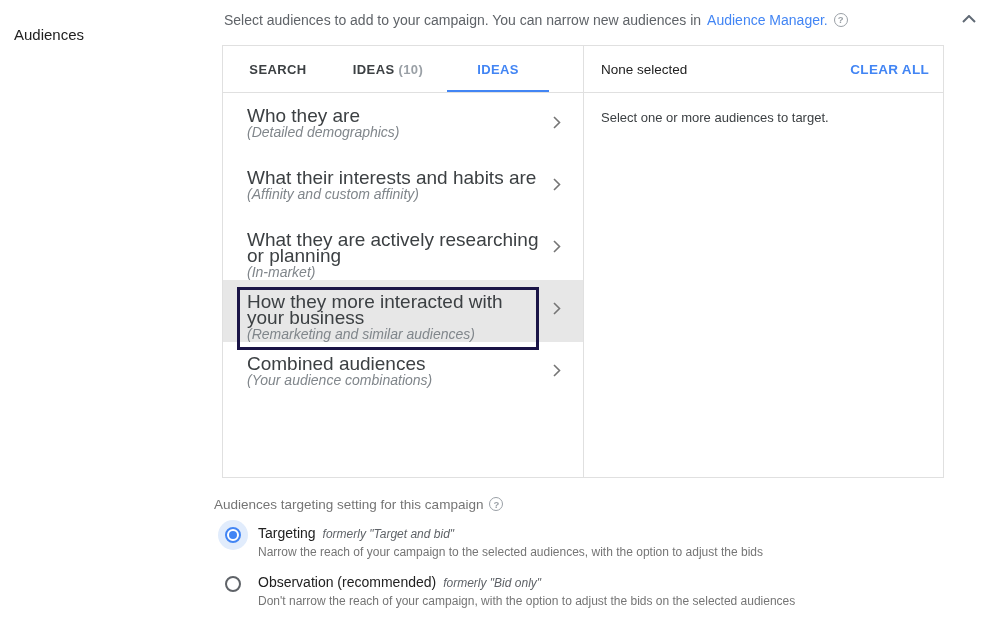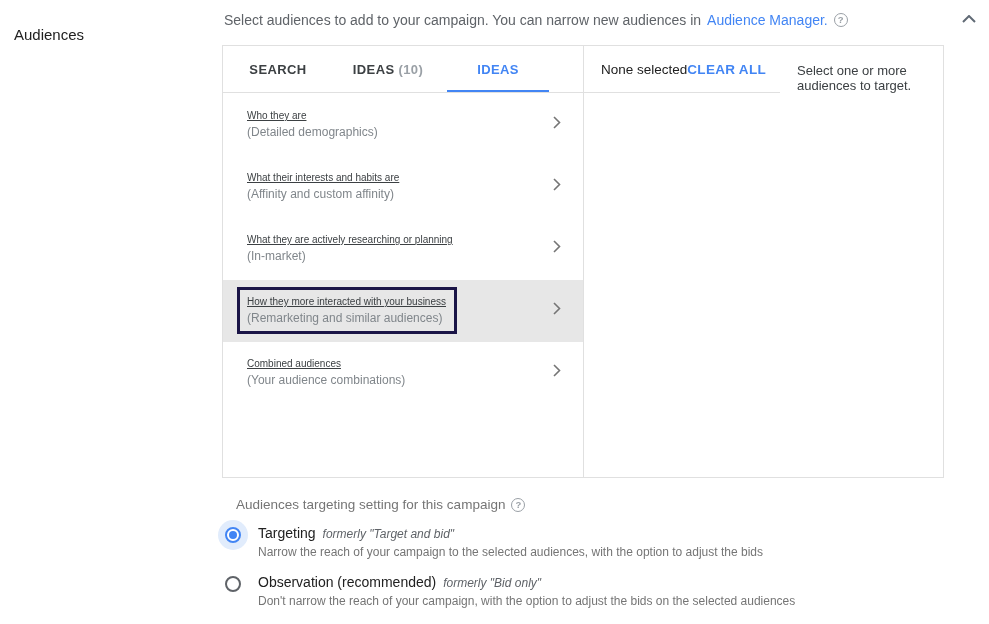--- a/index.html
+++ b/index.html
@@ -18,46 +18,46 @@
   
   .section-label{position:absolute;left:14px;top:26px;font-size:15px;color:#212121;}
   .header-desc{position:absolute;left:224px;top:10px;font-size:14px;color:#5f6368;line-height:20px;display:flex;align-items:center;gap:6px;white-space:nowrap;}
   .header-desc a{color:var(--accent-blue);text-decoration:none;cursor:pointer;}
   .help-icon{display:inline-flex;align-items:center;justify-content:center;width:14px;height:14px;border:1.4px solid #9aa0a6;border-radius:50%;font-size:9.5px;color:#9aa0a6;font-weight:bold;cursor:pointer;flex:0 0 auto;}
   .collapse-btn{position:absolute;left:956px;top:7px;width:26px;height:24px;display:flex;align-items:center;justify-content:center;cursor:pointer;background:none;border:none;}
 
   
   .card{position:absolute;left:222px;top:45px;width:722px;height:433px;border:1px solid var(--border-gray);display:flex;background:#fff;}
   .left-panel{width:361px;border-right:1px solid var(--border-gray);display:flex;flex-direction:column;}
-  .right-panel{flex:1;display:flex;flex-direction:row;}
+  .right-panel{flex:1;display:flex;flex-direction:column;}
 
   
   .tabs{height:47px;border-bottom:1px solid var(--border-gray);display:flex;flex:0 0 auto;}
   .tab{width:110px;display:flex;align-items:center;justify-content:center;gap:4px;font-size:13px;font-weight:bold;letter-spacing:.4px;color:var(--text-dark);cursor:pointer;position:relative;}
   .tab .tab-count{color:#9aa0a6;font-weight:bold;}
   .tab.active{color:var(--accent-blue);}
   .tab.active::after{content:"";position:absolute;left:4px;right:4px;bottom:0;height:2px;background:var(--accent-blue);}
 
   
   .browse-list{padding-top:1px;}
   .browse-row{position:relative;height:62px;padding:14px 44px 0 24px;cursor:pointer;}
   .browse-row.highlighted{background:var(--row-highlight-bg);}
-  .row-title{font-size:10px;line-height:16px;color:var(--text-dark);text-decoration:underline;}
-  .row-sub{font-size:12px;line-height:16px;color:var(--text-light-gray);}
+  .row-title{font-size:19px;line-height:16px;color:var(--text-dark);}
+  .row-sub{font-size:14px;line-height:16px;color:var(--text-light-gray);font-style:italic;}
   .chevron-right{position:absolute;right:22px;top:22px;width:8px;height:13px;}
   .annotation-box{display:inline-block;border:3px solid var(--annotation-border);padding:4px 8px 5px 7px;margin:-7px 0 0 -10px;background:transparent;}
 
   
   .sel-header{height:47px;border-bottom:1px solid var(--border-gray);display:flex;align-items:center;justify-content:space-between;padding:0 14px 0 17px;flex:0 0 auto;}
   .sel-status{font-size:13.5px;color:#212121;}
   .clear-all{font-size:13.5px;font-weight:bold;letter-spacing:.3px;color:var(--accent-blue);cursor:pointer;background:none;border:none;font-family:inherit;}
   .sel-body{padding:17px;font-size:13px;color:var(--text-dark);}
 
   
-  .setting-heading{position:absolute;left:236px;top:497px;font-size:13.5px;color:var(--text-gray);display:flex;align-items:center;gap:6px;}
+  .setting-heading{position:absolute;left:214px;top:497px;font-size:13.5px;color:var(--text-gray);display:flex;gap:6px;}
   .options{position:absolute;left:218px;top:521px;width:760px;}
   .option{display:flex;margin-bottom:11px;cursor:pointer;}
   .radio-cell{width:40px;flex:0 0 auto;display:flex;justify-content:flex-start;}
   .radio-halo{width:30px;height:30px;border-radius:50%;display:flex;align-items:center;justify-content:center;margin-top:-1px;}
   .option.selected .radio-halo{background:#e1ecfc;}
   .radio{width:16px;height:16px;border-radius:50%;border:2px solid #5f6368;display:flex;align-items:center;justify-content:center;background:#fff;}
   .option.selected .radio{border-color:var(--accent-blue);}
   .radio-dot{width:8px;height:8px;border-radius:50%;background:transparent;}
   .option.selected .radio-dot{background:var(--accent-blue);}
   .option-text{padding-top:4px;}

